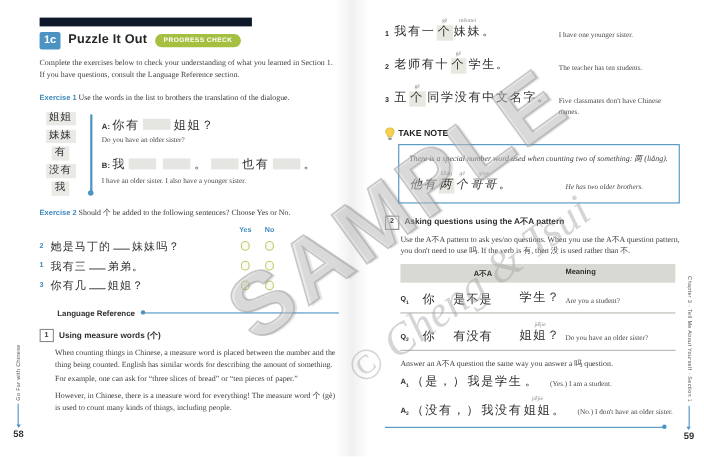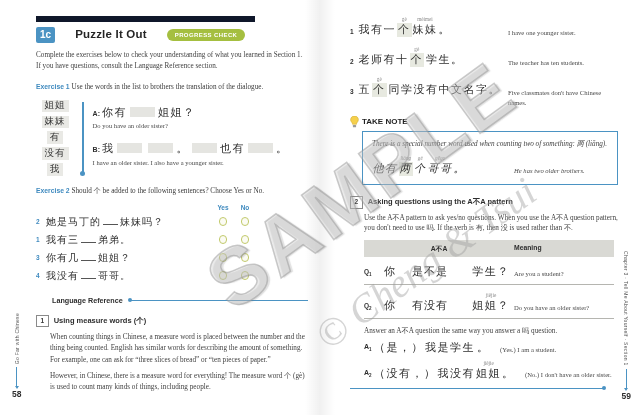--- a/index.html
+++ b/index.html
@@ -10,21 +10,21 @@
   .gutter { position:absolute; left:305px; top:0; width:30px; height:100%;
             background:linear-gradient(90deg, rgba(0,0,0,0), rgba(0,0,0,0.06) 50%, rgba(0,0,0,0)); z-index:1; }
 
   .page { position:absolute; top:0; height:415px; width:320px; }
   .page-left { left:0; }
   .page-right { left:320px; }
 
   
   .pl-content { position:absolute; left:36px; top:16px; width:272px; }
 
-  .hdr { display:inline-flex; align-items:center; gap:20px; border-top:6px solid #0f172a; padding-top:5px; padding-right:10px; }
+  .hdr { display:inline-flex; align-items:center; gap:7px; border-top:8px solid #0f172a; padding-top:5px; padding-right:10px; }
   .tag { background:#4b93c3; color:#fff; font:bold 10px/1 "Liberation Sans",sans-serif; padding:3px 4px; border-radius:2px; }
   .hdr-title { font:bold 11.5px/1 "Liberation Sans",sans-serif; color:#252525; letter-spacing:0.2px; }
   .badge { background:#a5bf40; color:#fff; font:bold 6px/1 "Liberation Sans",sans-serif; padding:3px 8px; border-radius:7px; letter-spacing:0.4px; }
 
   .intro { font-size:7.2px; line-height:1.5; margin-top:7px; color:#3f3f3f; }
 
   .ex-head { margin-top:10px; font-size:7.2px; line-height:1.4; }
   .ex-label { color:#3f8abf; font:bold 6.8px "Liberation Sans",sans-serif; }
 
   .dlg-wrap { display:flex; margin-top:8px; }
@@ -182,26 +182,20 @@
         <span class="ex2-cn"><span>我有三</span><span class="ublank"></span><span>弟弟。</span></span>
         <span class="circle"></span>
         <span class="circle"></span>
       </div>
       <div class="ex2-grid">
         <span class="ex2-num">3</span>
         <span class="ex2-cn"><span>你有几</span><span class="ublank"></span><span>姐姐？</span></span>
         <span class="circle"></span>
         <span class="circle"></span>
       </div>
-      <div class="ex2-grid">
-        <span class="ex2-num">4</span>
-        <span class="ex2-cn"><span>我没有</span><span class="ublank"></span><span>哥哥。</span></span>
-        <span class="circle"></span>
-        <span class="circle"></span>
-      </div>
 
       <div class="lr-head">
         <span class="lr-title">Language Reference</span>
         <span class="lr-line"></span>
       </div>
 
       <div class="mw-head">
         <span class="numbox">1</span>
         <span class="mw-title">Using measure words (个)</span>
       </div>

